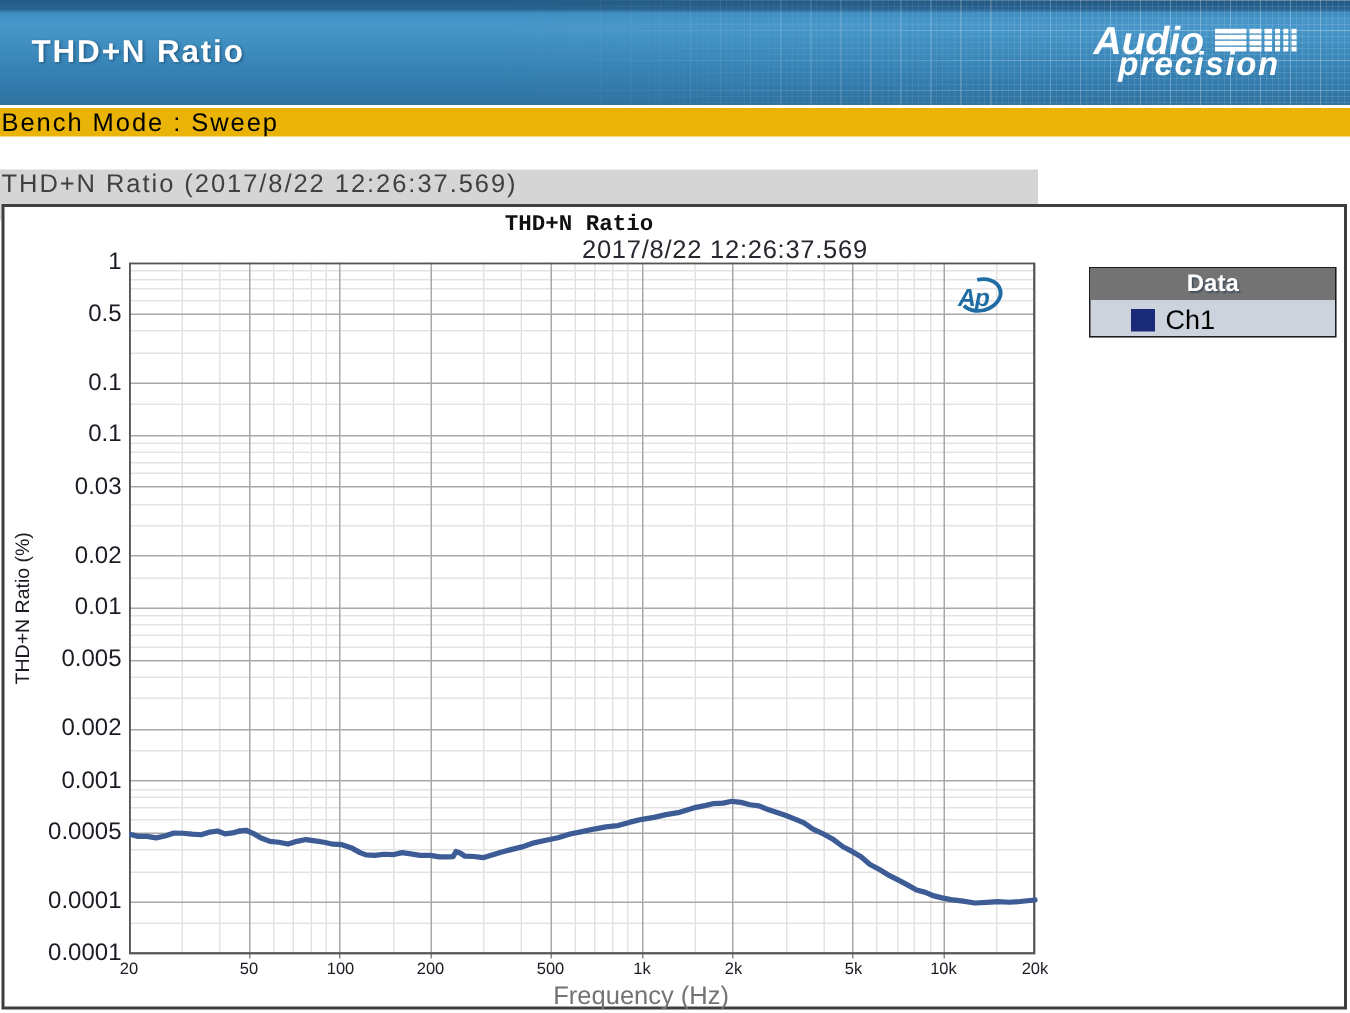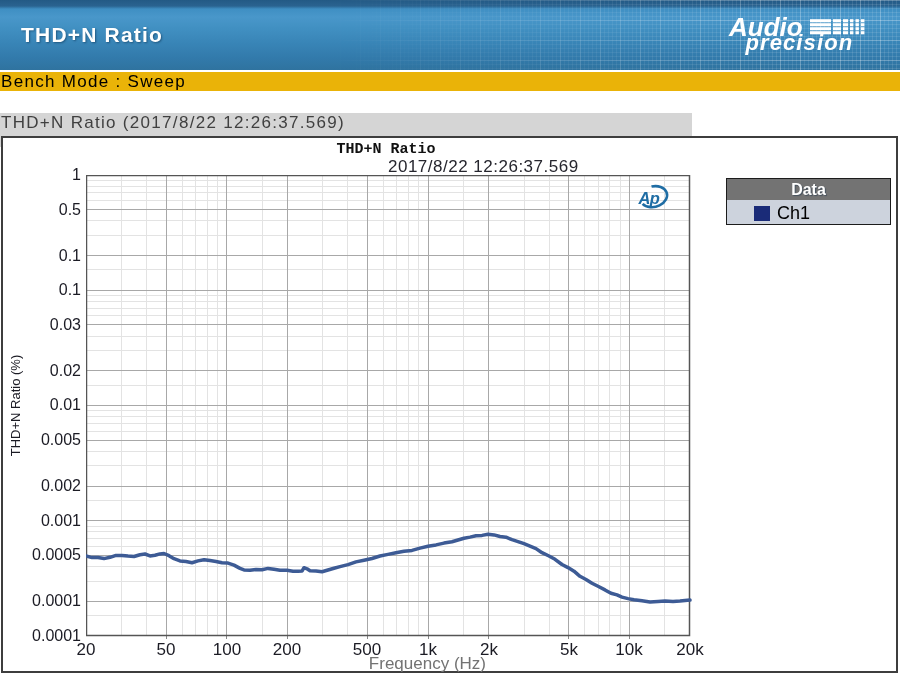--- a/index.html
+++ b/index.html
@@ -14,21 +14,21 @@
  -webkit-mask-image:linear-gradient(to right,transparent 0 330px,rgba(0,0,0,0.5) 560px,#000 780px);
  mask-image:linear-gradient(to right,transparent 0 330px,rgba(0,0,0,0.5) 560px,#000 780px);}
 #htitle{position:absolute;left:21px;top:22.5px;color:#fff;font-size:21px;font-weight:bold;letter-spacing:1.2px;text-shadow:1px 1px 2px rgba(0,30,60,0.45)}
 #row1{position:absolute;left:0;top:72px;width:900px;height:19px;background:#eab308;font-size:17px;color:#000;line-height:19px;padding-left:1px;letter-spacing:1.3px}
 #row2{position:absolute;left:0;top:91px;width:900px;height:21px;background:#fff;font-size:17px;color:#000;line-height:22px;letter-spacing:1.2px}
 #row3{position:absolute;left:0;top:113px;width:692px;height:34px;background:#d5d5d5;font-size:17px;color:#404040;line-height:20px;padding-left:1px;letter-spacing:1.3px}
 #chartbox{position:absolute;left:1px;top:136px;width:897px;height:537px;border:2px solid #3e3e3e;background:#fff}
 #ctitle{position:absolute;left:286px;top:141px;width:200px;text-align:center;font-family:"Liberation Mono",monospace;font-weight:bold;font-size:15px;color:#111;letter-spacing:0px}
 #cdate{position:absolute;left:388px;top:156.5px;width:300px;letter-spacing:0.5px;text-align:left;font-size:17px;color:#26262e}
 .yl{position:absolute;left:0;width:81px;text-align:right;font-size:16px;color:#1b1b24;height:18px;line-height:18px}
-.xl{position:absolute;top:640px;width:60px;text-align:center;font-size:17px;color:#1b1b24}
+.xl{position:absolute;top:640px;width:60px;text-align:center;font-size:11px;color:#1b1b24}
 #xtitle{position:absolute;left:286px;top:654px;width:200px;text-align:right;font-size:17px;color:#737373}
 #ytitle{position:absolute;left:-37px;top:398px;width:104px;text-align:center;transform:rotate(-90deg);font-size:13px;color:#1b1b24}
 #legend{position:absolute;left:726px;top:178px;width:165px;height:47px;border:1.5px solid #1c1c1c;background:#cdd3dd}
 #leghdr{position:absolute;left:0;top:0;width:100%;height:21px;background:#737373;color:#fff;font-weight:bold;font-size:16px;text-align:center;line-height:22.5px;text-shadow:1px 1px 1px rgba(0,30,60,0.4)}
 #legsq{position:absolute;left:27px;top:27px;width:16px;height:15px;background:#1a2b78}
 #legch{position:absolute;left:50px;top:24px;font-size:18px;color:#000}
 </style></head><body>
 <div id="page">
 <div id="hdr"></div>
     <div id="hgrid"></div>

